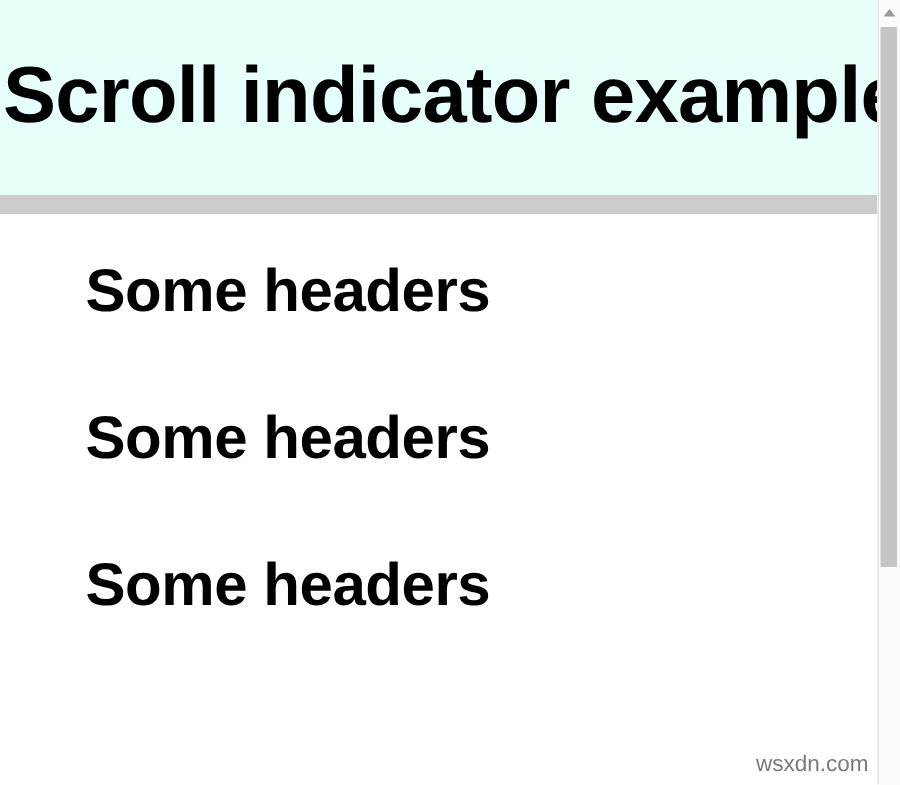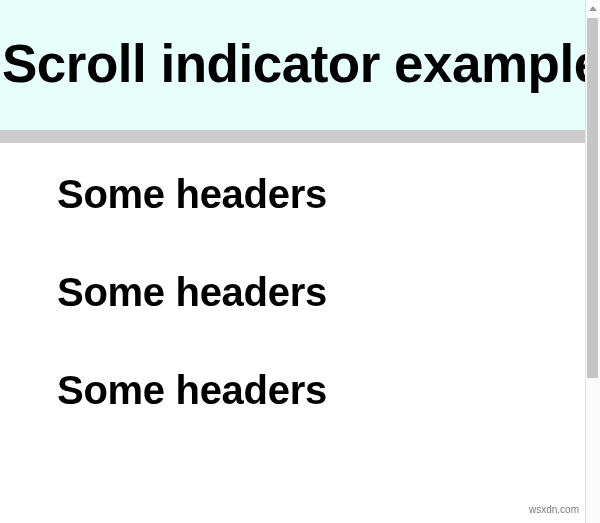--- a/index.html
+++ b/index.html
@@ -152,21 +152,21 @@
     background: #c5c5c5;
     border-radius: 0;
   }
 
   
   #watermark {
     position: absolute;
     right: 21px;
     bottom: 5px;
     font-family: "Liberation Sans", sans-serif;
-    font-size: 10px;
+    font-size: 15px;
     line-height: 16px;
     color: #7a7a7a;
     white-space: nowrap;
   }
 </style>
 </head>
 <body>
 
 <div id="page">
 

